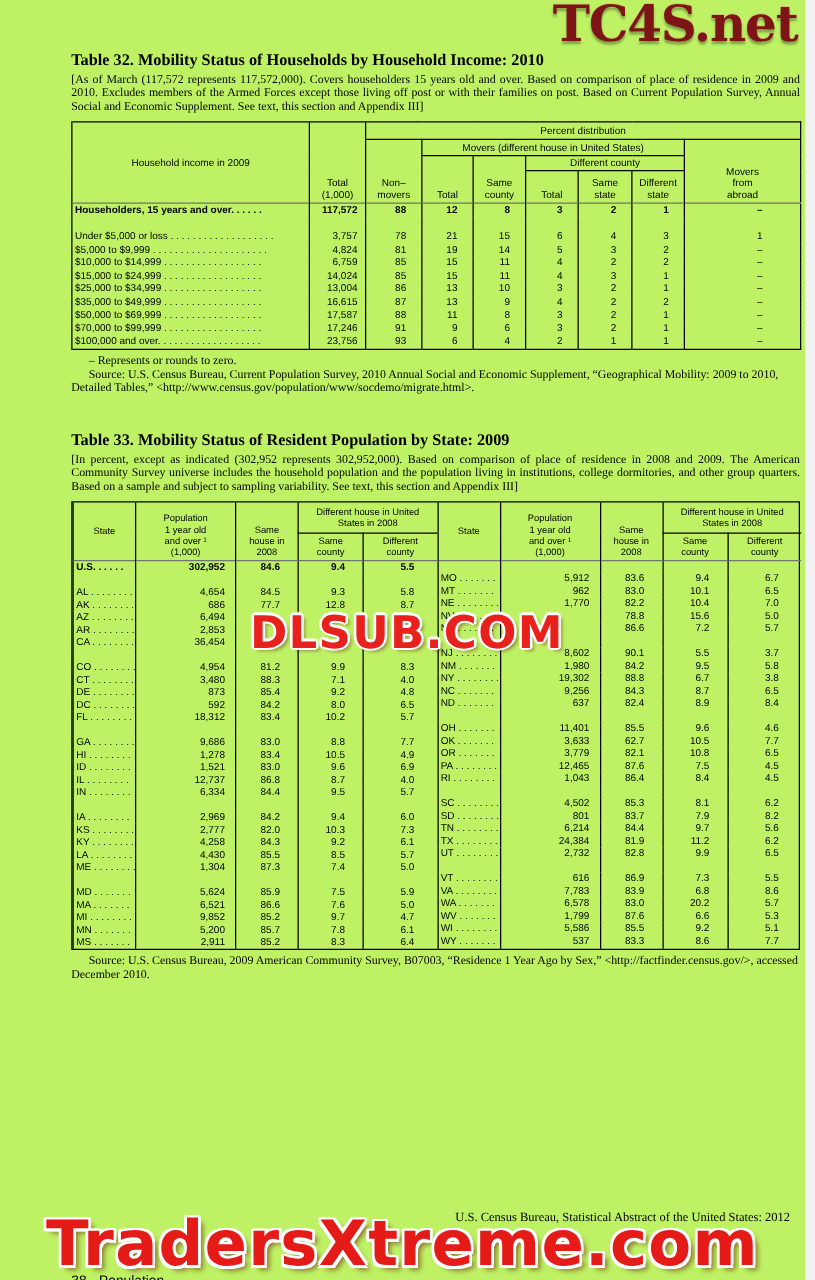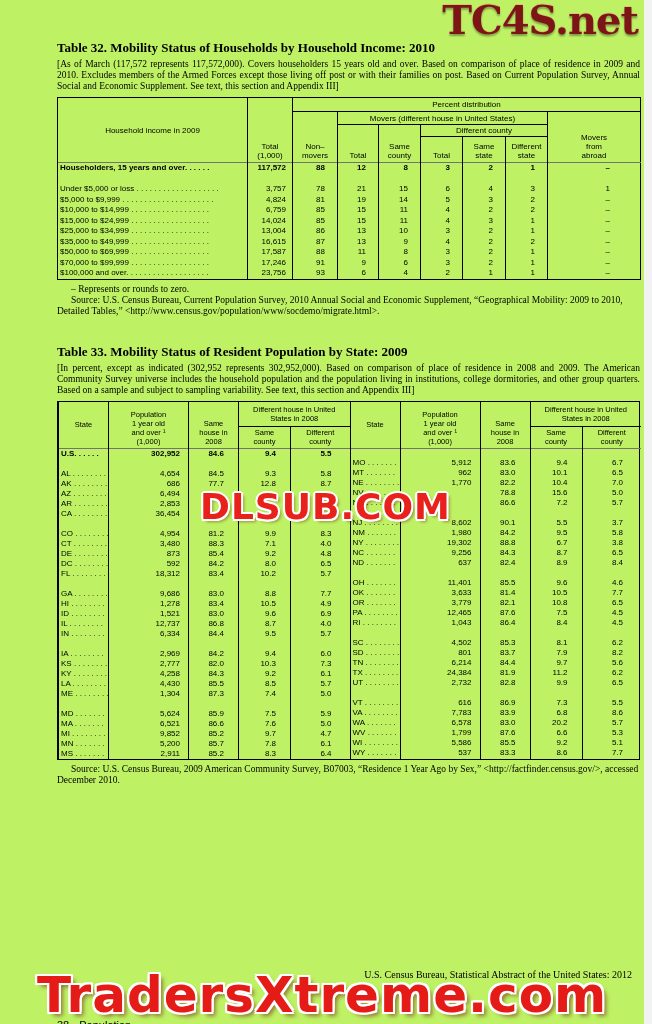--- a/index.html
+++ b/index.html
@@ -622,21 +622,21 @@
             <tr>
               <td class="lbl c0">OH . . . . . . .</td>
               <td class="num c1">11,401</td>
               <td class="num c2">85.5</td>
               <td class="num c3">9.6</td>
               <td class="num c4">4.6</td>
             </tr>
             <tr>
               <td class="lbl c0">OK . . . . . . .</td>
               <td class="num c1">3,633</td>
-              <td class="num c2">81.4</td>
+              <td class="num c2">62.7</td>
               <td class="num c3">10.5</td>
               <td class="num c4">7.7</td>
             </tr>
             <tr>
               <td class="lbl c0">OR . . . . . . .</td>
               <td class="num c1">3,779</td>
               <td class="num c2">82.1</td>
               <td class="num c3">10.8</td>
               <td class="num c4">6.5</td>
             </tr>

